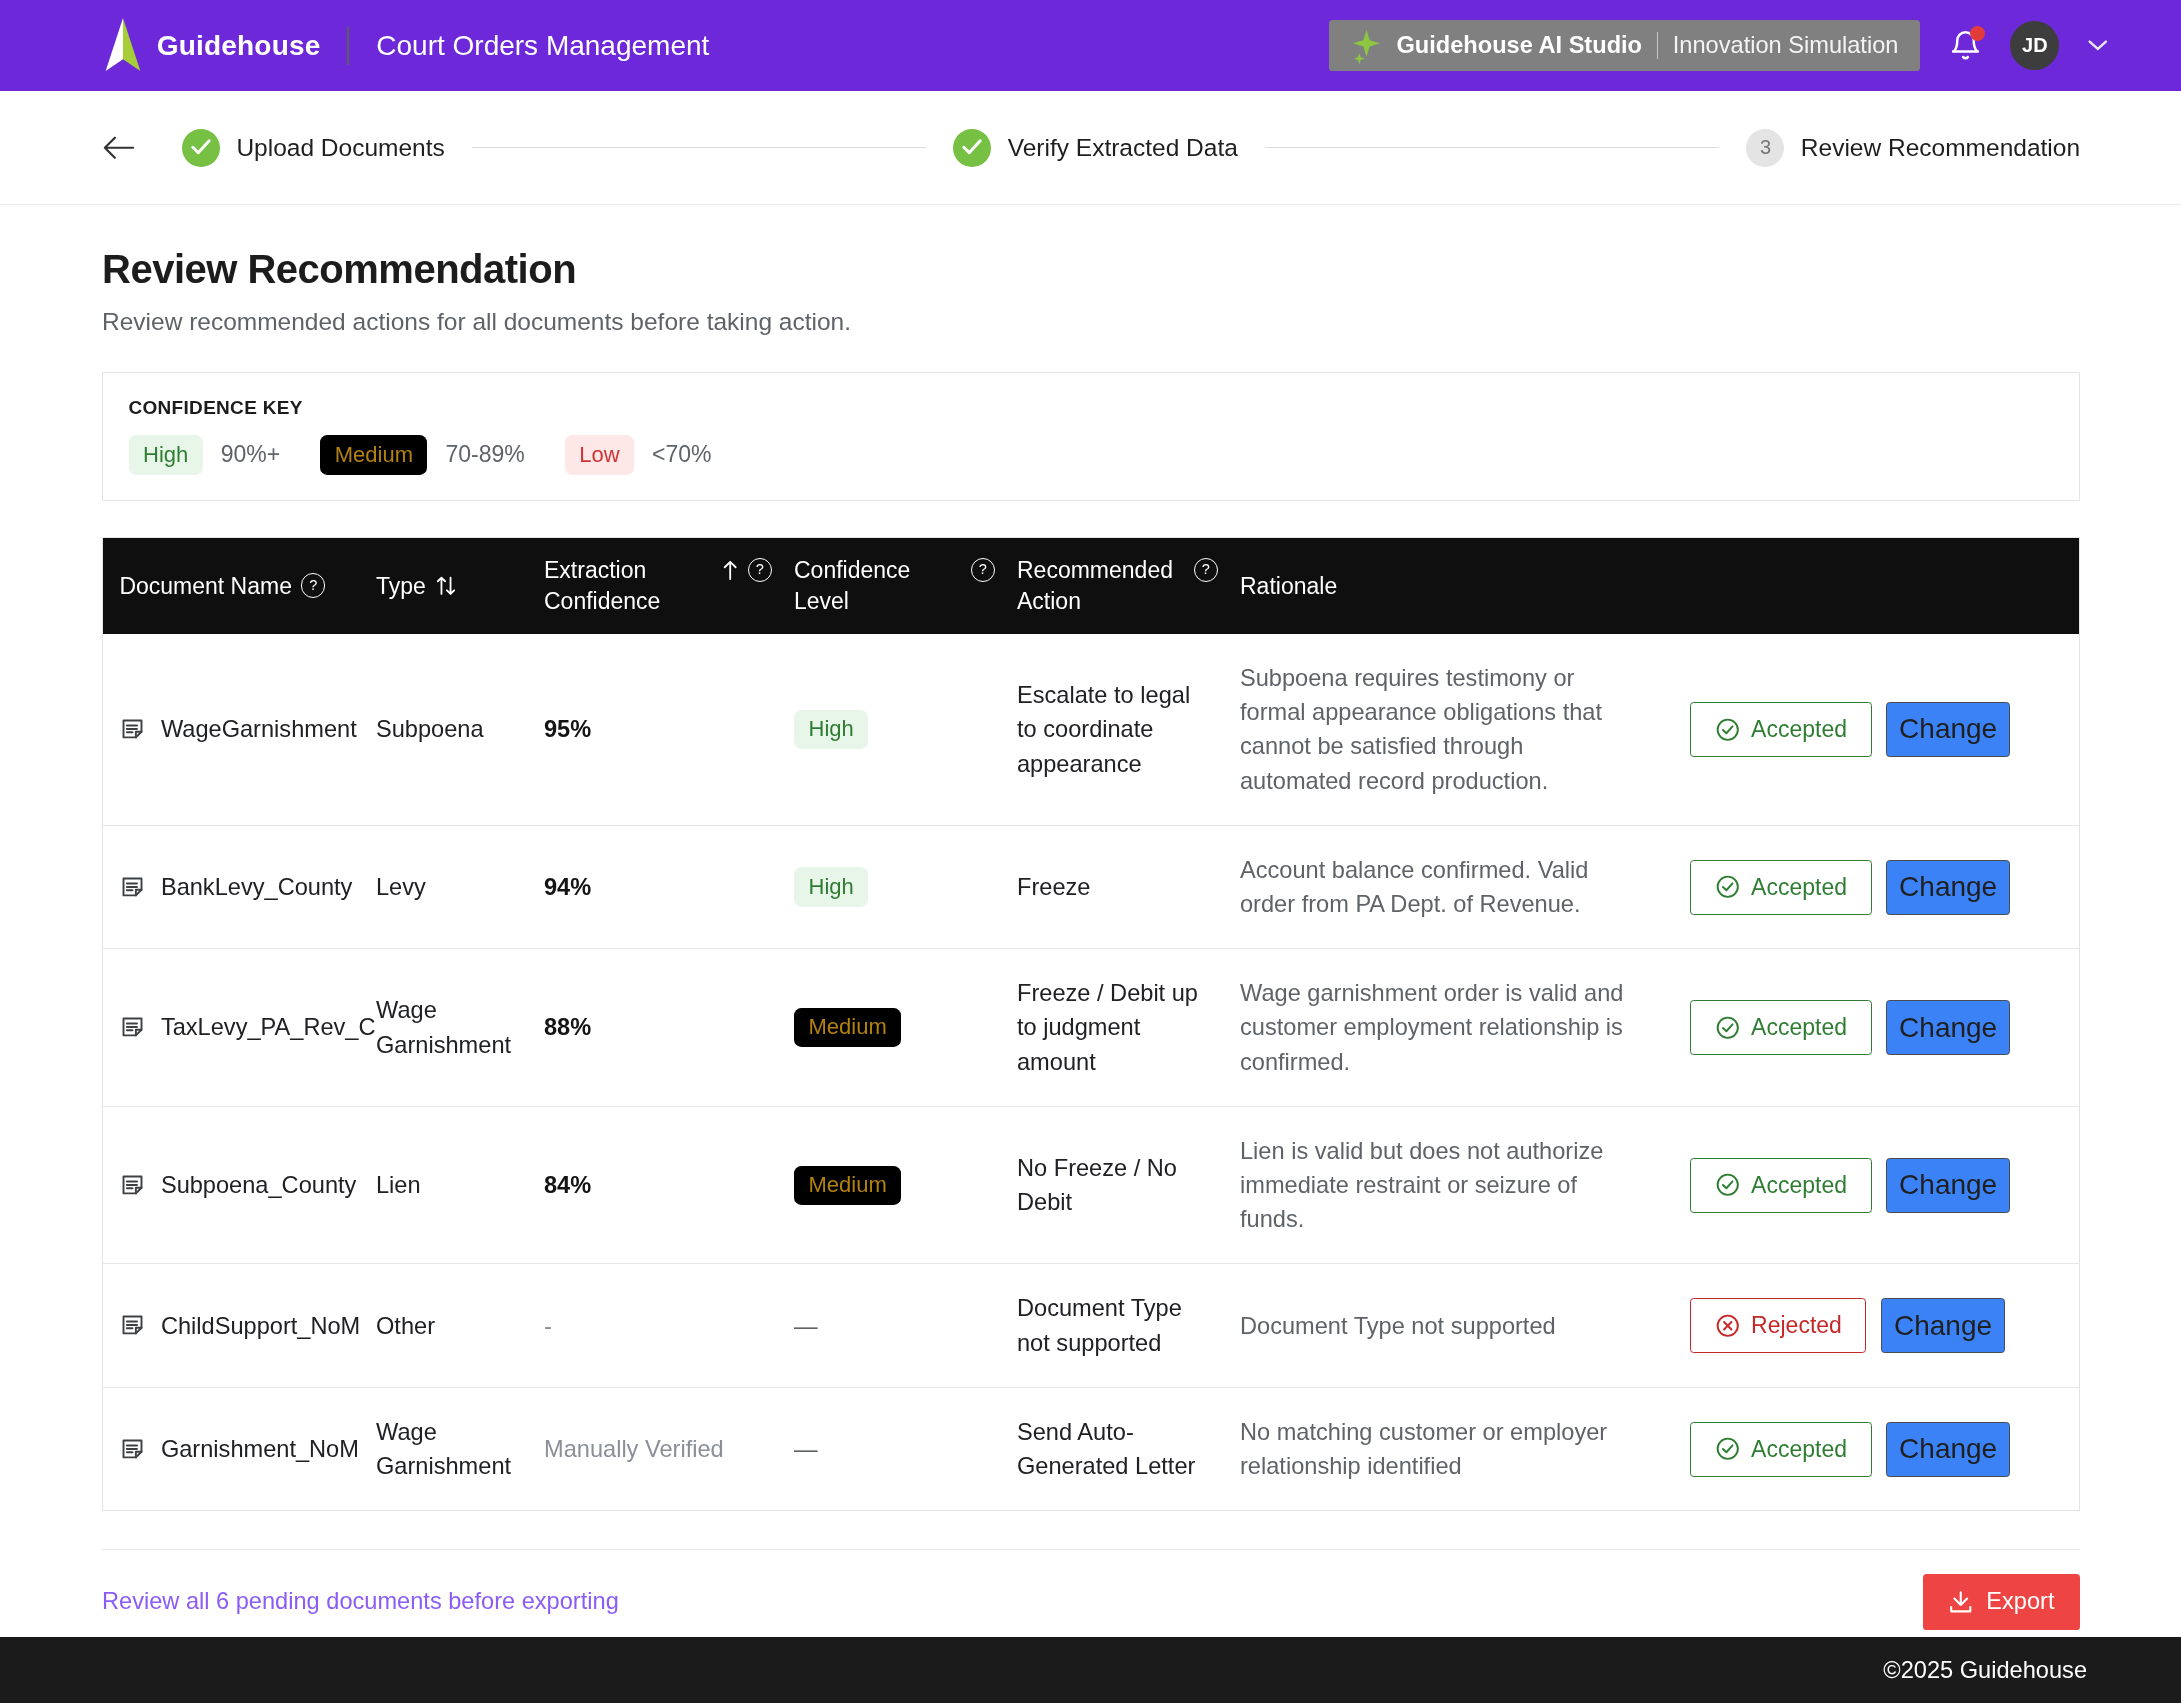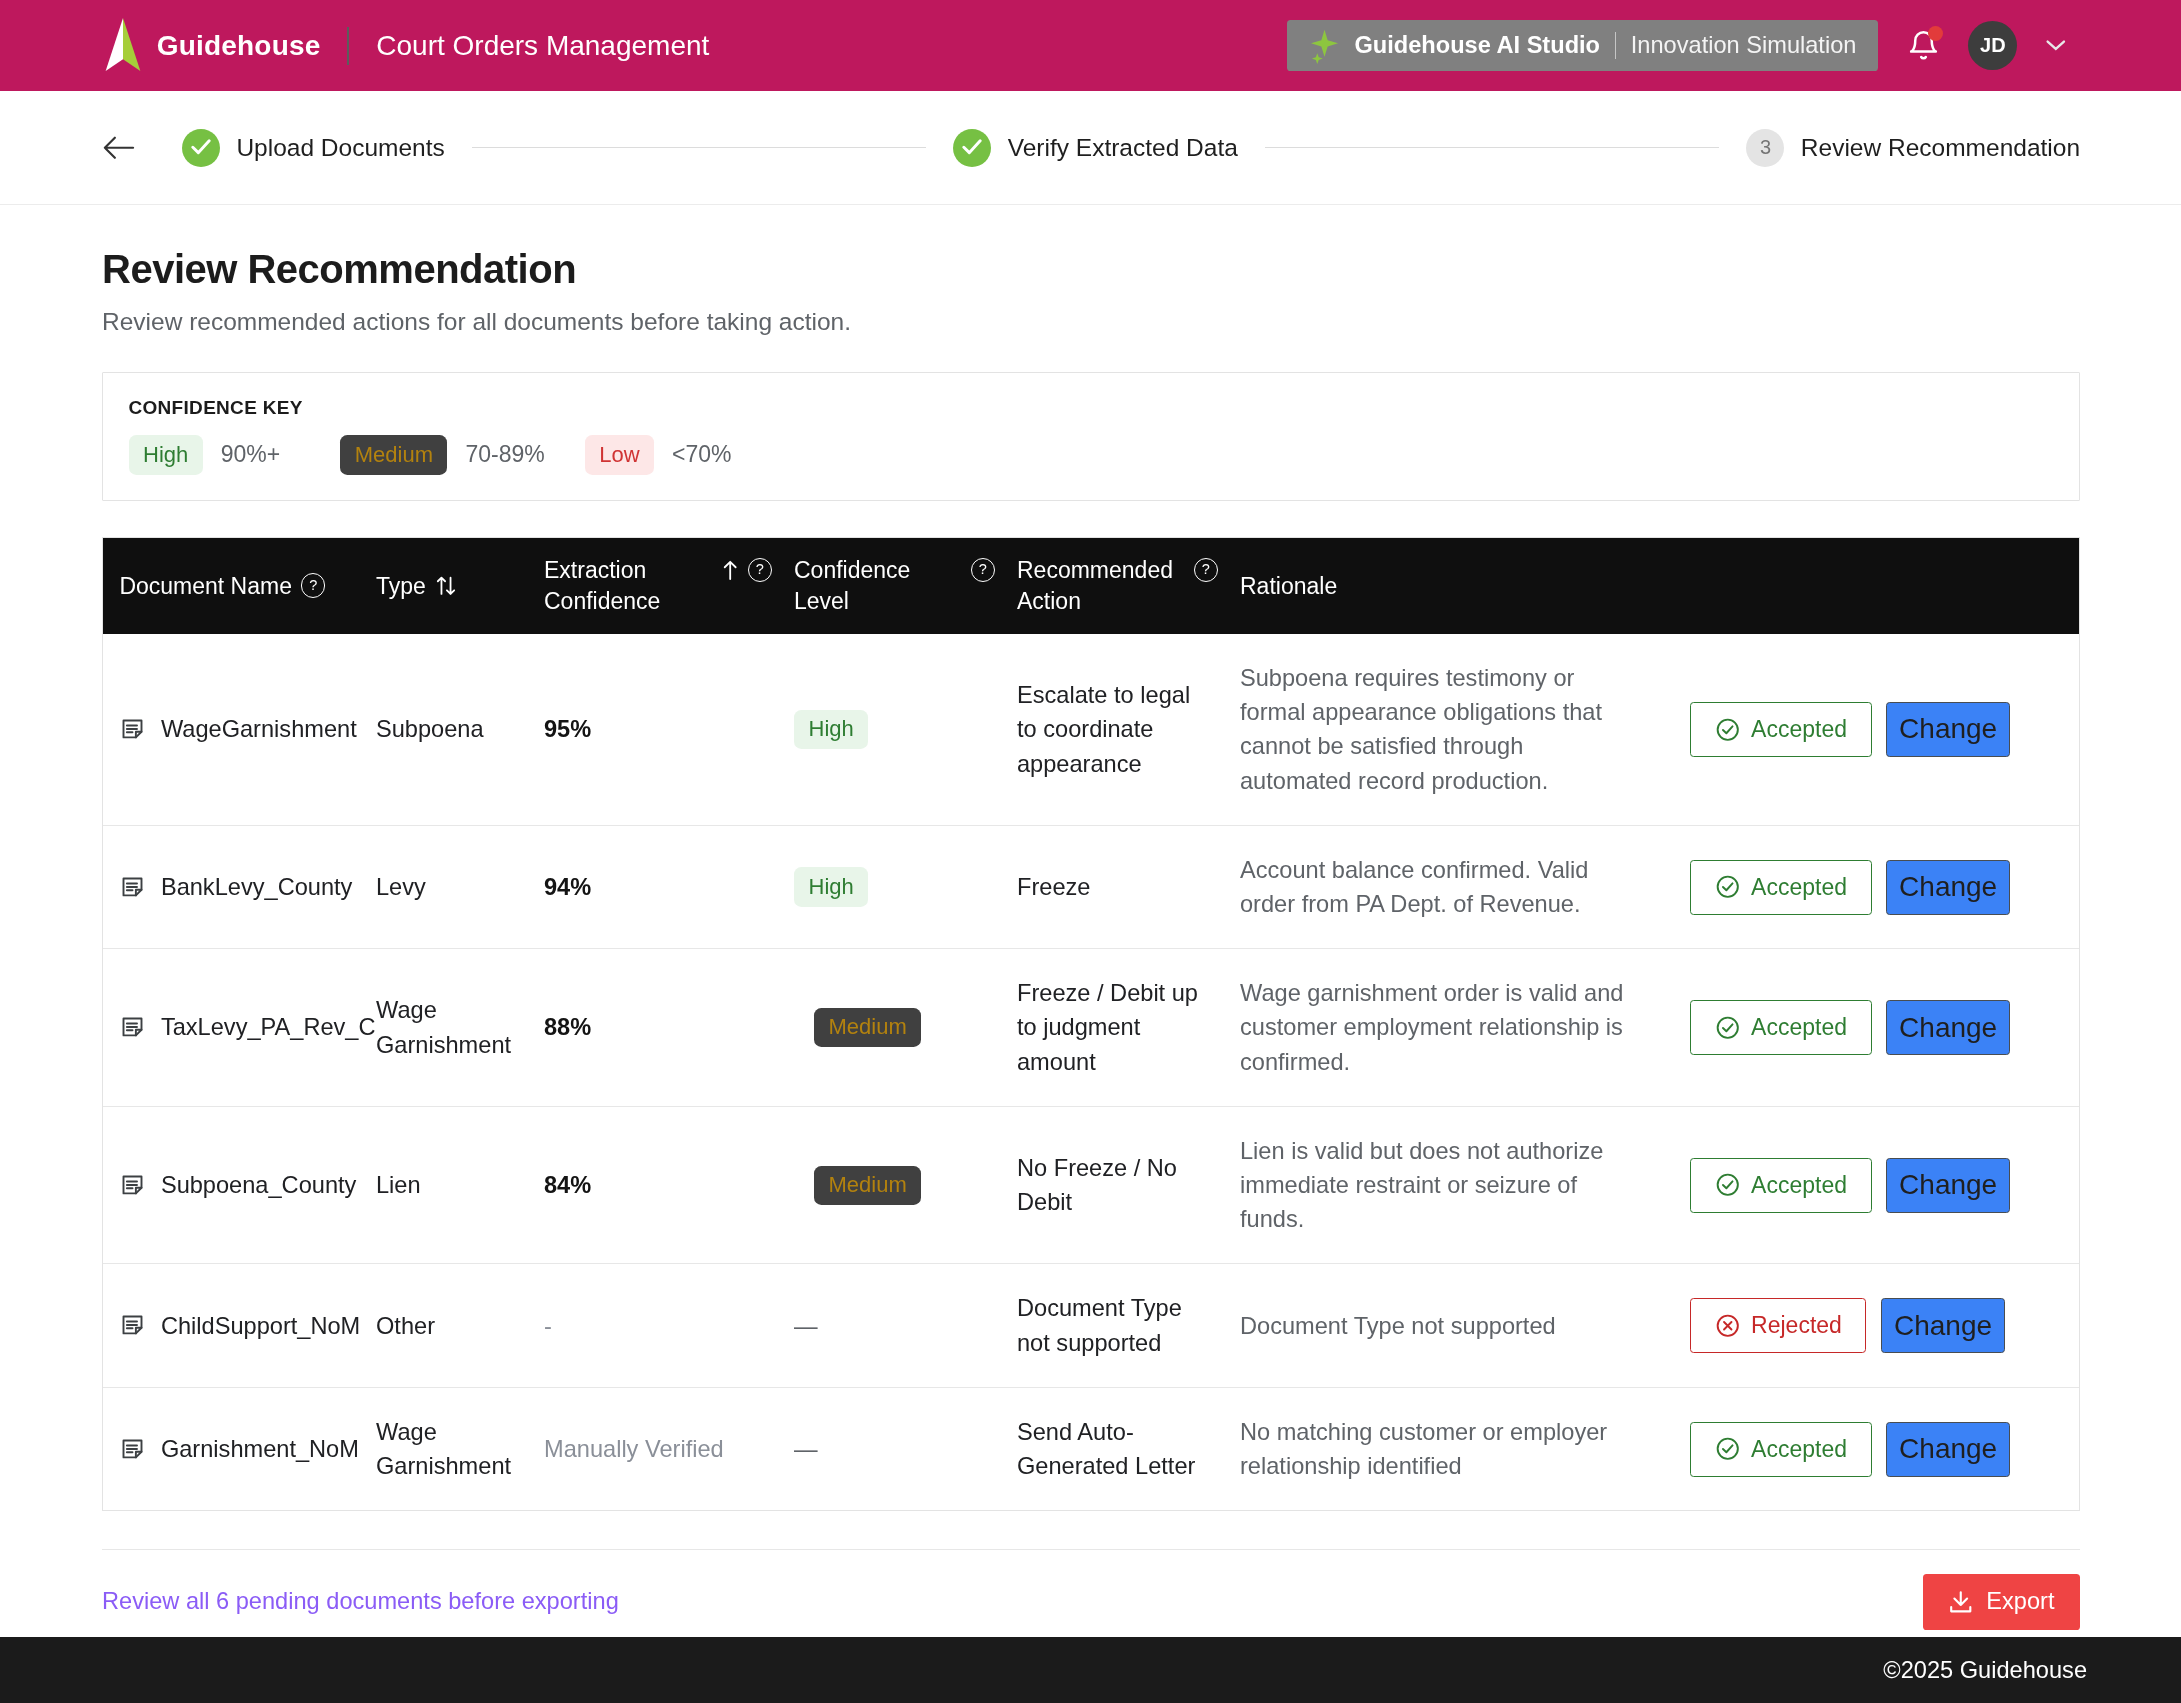--- a/index.html
+++ b/index.html
@@ -11,25 +11,25 @@
     color: #202124;
     display: flex;
     flex-direction: column;
     overflow: hidden;
   }
 
   
   .topbar {
     flex: none;
     height: 91px;
-    background: #be185d;
+    background: #6d28d9;
     color: #fff;
     display: flex;
     align-items: center;
-    padding: 0 114px 0 102px;
+    padding: 0 72px 0 102px;
   }
   .logo-wrap { display: flex; align-items: center; gap: 12.7px; }
   .brand { font-size: 28px; font-weight: 700; letter-spacing: 0.2px; }
   .vdiv { width: 1.8px; height: 38px; background: #5c5c5c; margin: 0 27px; }
   .app-title { font-size: 28px; font-weight: 400; }
   .top-right { margin-left: auto; display: flex; align-items: center; gap: 27px; }
   .ai-badge {
     background: #808080;
     border-radius: 3.6px;
     height: 51px;
@@ -76,21 +76,21 @@
   
   .content { flex: 1; padding: 22px 102px 0; }
   .page-title { font-size: 40px; font-weight: 600; color: #1c1c1c; margin-top: 20px; letter-spacing: -0.5px; }
   .page-subtitle { font-size: 24.5px; color: #5f6368; margin-top: 16.4px; }
 
   .key-box { margin-top: 36px; border: 0.9px solid #e3e3e3; border-radius: 1px; padding: 23.6px 25.5px 25.5px; }
   .key-title { font-size: 19px; font-weight: 700; color: #1c1c1c; letter-spacing: 0.3px; }
   .key-row { margin-top: 16.4px; display: flex; align-items: center; gap: 18px; font-size: 23px; color: #5f6368; }
   .pill { display: inline-block; border-radius: 7.3px; padding: 6.4px 14.5px; font-size: 22px; line-height: 1.2; }
   .pill-high { background: #e8f5e9; color: #2e7d32; }
-  .pill-medium { background: #404040; color: #b3820e; margin-left: 20px; }
+  .pill-medium { background: #000000; color: #b3820e; }
   .pill-low { background: #fde7e7; color: #d03434; }
   .key-range { margin-right: 22px; }
 
   
   .doc-table { margin-top: 36px; border: 0.9px solid #e3e3e3; }
   .thead, .row {
     display: grid;
     grid-template-columns: 273px 168px 250px 223px 223px 450px 1fr;
     align-items: center;
   }

